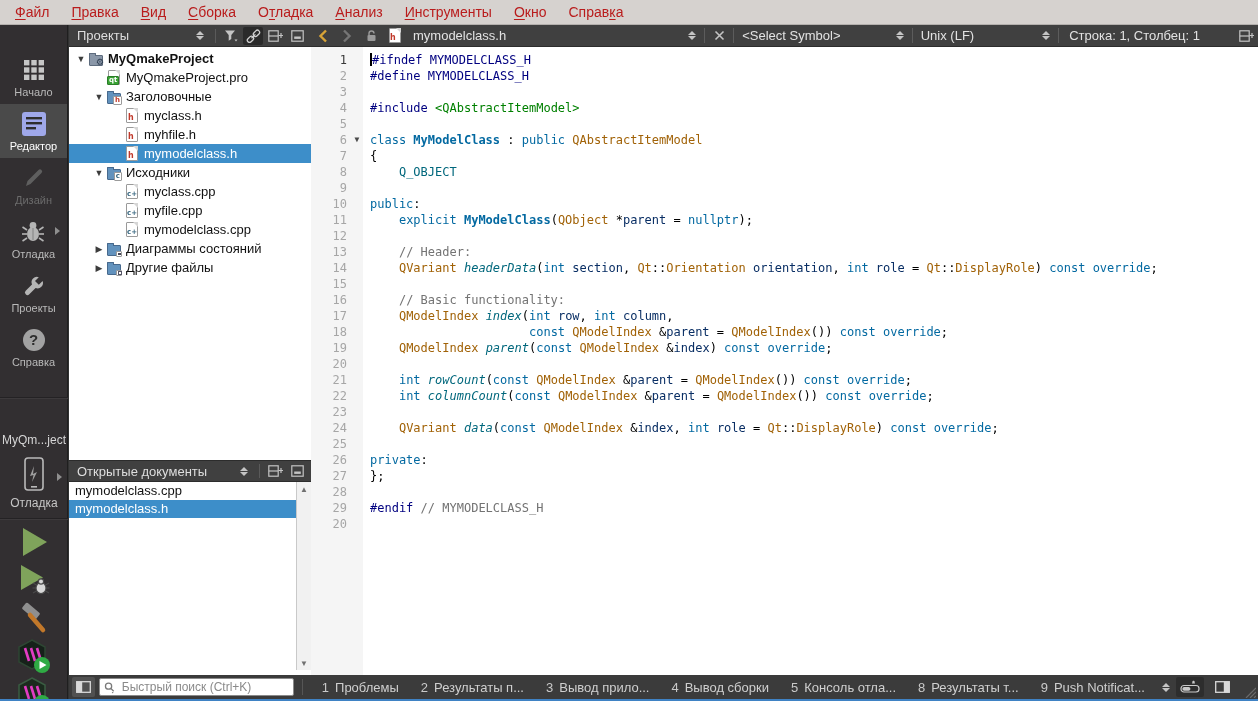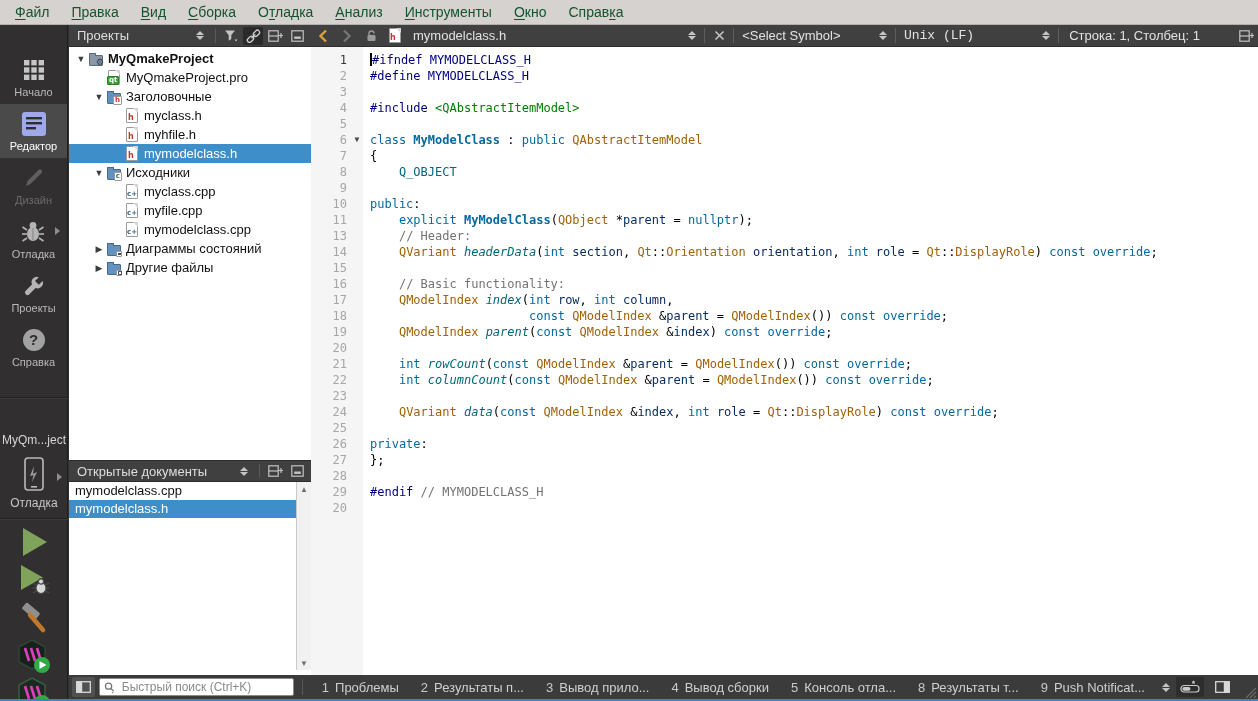--- a/index.html
+++ b/index.html
@@ -3,21 +3,21 @@
 <meta charset="utf-8">
 <style>
   html,body{margin:0;padding:0;background:#1e1e1e;}
   *{box-sizing:border-box;}
   .app{position:relative;width:1258px;height:701px;background:#323232;overflow:hidden;
        font-family:"Liberation Sans","DejaVu Sans",sans-serif;}
 
   
   .menubar{position:absolute;left:0;top:0;width:1258px;height:25px;background:#d6d2cf;
            border-bottom:1px solid #b4b0ad;display:flex;align-items:center;padding-left:4px;}
-  .menu-item{padding:2px 11px;font-size:14px;color:#14532d;cursor:default;white-space:nowrap;}
+  .menu-item{padding:2px 11px;font-size:14px;color:#b91c1c;cursor:default;white-space:nowrap;}
   .menu-item u{text-decoration:underline;text-underline-offset:2px;}
 
   
   .sidebar{position:absolute;left:0;top:25px;width:68px;height:676px;background:#322f31;
            border-right:1px solid #1f1f1f;}
   .modes{position:absolute;top:25px;left:0;width:100%;}
   .mode{height:54px;display:flex;flex-direction:column;align-items:center;justify-content:center;gap:3px;}
   .mode .mlabel{font-size:11px;color:#b9b9b9;}
   .mode.selected{background:#4a4a4a;}
   .mode.selected .mlabel{color:#ffffff;}
@@ -526,21 +526,21 @@
     <span class="etb-sep"></span>
     <div class="symbol-box">
       <span style="padding-left:6px;">&lt;Select Symbol&gt;</span>
       <span class="combo-arrows" style="margin-left:auto;">
           <i class="up"></i>
           <i class="dn"></i>
         </span>
     </div>
     <div class="etb-right">
       <span class="etb-sep"></span>
-      <span style="padding:0 6px;font-family:Liberation Mono, monospace;">Unix (LF)</span>
+      <span style="padding:0 6px;">Unix (LF)</span>
       <span style="flex:0 0 56px;"></span>
       <span class="combo-arrows">
           <i class="up"></i>
           <i class="dn"></i>
         </span>
       <span class="etb-sep"></span>
       <span style="padding:0 8px;">Строка: 1, Столбец: 1</span>
       <span style="flex:0 0 26px;"></span>
       <div class="etb-btn">
         <svg width="15" height="12" viewBox="0 0 15 12">
@@ -559,20 +559,21 @@
         <div class="cline"><span class="lnum">2</span><span class="fold"></span><span class="ctext"><span class="tok-pp">#define MYMODELCLASS_H</span></span></div>
         <div class="cline"><span class="lnum">3</span><span class="fold"></span><span class="ctext"></span></div>
         <div class="cline"><span class="lnum">4</span><span class="fold"></span><span class="ctext"><span class="tok-pp">#include </span><span class="tok-inc">&lt;QAbstractItemModel&gt;</span></span></div>
         <div class="cline"><span class="lnum">5</span><span class="fold"></span><span class="ctext"></span></div>
         <div class="cline"><span class="lnum">6</span><span class="fold">▼</span><span class="ctext"><span class="tok-kw">class</span><span class="tok-pl"> </span><span class="tok-cls">MyModelClass</span><span class="tok-pl"> : </span><span class="tok-kw">public</span><span class="tok-pl"> </span><span class="tok-type">QAbstractItemModel</span></span></div>
         <div class="cline"><span class="lnum">7</span><span class="fold"></span><span class="ctext"><span class="tok-pl">{</span></span></div>
         <div class="cline"><span class="lnum">8</span><span class="fold"></span><span class="ctext"><span class="tok-pl">    </span><span class="tok-macro">Q_OBJECT</span></span></div>
         <div class="cline"><span class="lnum">9</span><span class="fold"></span><span class="ctext"></span></div>
         <div class="cline"><span class="lnum">10</span><span class="fold"></span><span class="ctext"><span class="tok-kw">public</span><span class="tok-pl">:</span></span></div>
         <div class="cline"><span class="lnum">11</span><span class="fold"></span><span class="ctext"><span class="tok-pl">    </span><span class="tok-kw">explicit</span><span class="tok-pl"> </span><span class="tok-cls">MyModelClass</span><span class="tok-pl">(</span><span class="tok-type">QObject</span><span class="tok-pl"> *</span><span class="tok-var">parent</span><span class="tok-pl"> = </span><span class="tok-kw">nullptr</span><span class="tok-pl">);</span></span></div>
+        <div class="cline"><span class="lnum">12</span><span class="fold"></span><span class="ctext"></span></div>
         <div class="cline"><span class="lnum">13</span><span class="fold"></span><span class="ctext"><span class="tok-pl">    </span><span class="tok-cm">// Header:</span></span></div>
         <div class="cline"><span class="lnum">14</span><span class="fold"></span><span class="ctext"><span class="tok-pl">    </span><span class="tok-type">QVariant</span><span class="tok-pl"> </span><span class="tok-fn">headerData</span><span class="tok-pl">(</span><span class="tok-kw">int</span><span class="tok-pl"> </span><span class="tok-var">section</span><span class="tok-pl">, </span><span class="tok-type">Qt</span><span class="tok-pl">::</span><span class="tok-type">Orientation</span><span class="tok-pl"> </span><span class="tok-var">orientation</span><span class="tok-pl">, </span><span class="tok-kw">int</span><span class="tok-pl"> </span><span class="tok-var">role</span><span class="tok-pl"> = </span><span class="tok-type">Qt</span><span class="tok-pl">::</span><span class="tok-type">DisplayRole</span><span class="tok-pl">) </span><span class="tok-kw">const override</span><span class="tok-pl">;</span></span></div>
         <div class="cline"><span class="lnum">15</span><span class="fold"></span><span class="ctext"></span></div>
         <div class="cline"><span class="lnum">16</span><span class="fold"></span><span class="ctext"><span class="tok-pl">    </span><span class="tok-cm">// Basic functionality:</span></span></div>
         <div class="cline"><span class="lnum">17</span><span class="fold"></span><span class="ctext"><span class="tok-pl">    </span><span class="tok-type">QModelIndex</span><span class="tok-pl"> </span><span class="tok-fn">index</span><span class="tok-pl">(</span><span class="tok-kw">int</span><span class="tok-pl"> </span><span class="tok-var">row</span><span class="tok-pl">, </span><span class="tok-kw">int</span><span class="tok-pl"> </span><span class="tok-var">column</span><span class="tok-pl">,</span></span></div>
         <div class="cline"><span class="lnum">18</span><span class="fold"></span><span class="ctext"><span class="tok-pl">                      </span><span class="tok-kw">const</span><span class="tok-pl"> </span><span class="tok-type">QModelIndex</span><span class="tok-pl"> &amp;</span><span class="tok-var">parent</span><span class="tok-pl"> = </span><span class="tok-type">QModelIndex</span><span class="tok-pl">()) </span><span class="tok-kw">const override</span><span class="tok-pl">;</span></span></div>
         <div class="cline"><span class="lnum">19</span><span class="fold"></span><span class="ctext"><span class="tok-pl">    </span><span class="tok-type">QModelIndex</span><span class="tok-pl"> </span><span class="tok-fn">parent</span><span class="tok-pl">(</span><span class="tok-kw">const</span><span class="tok-pl"> </span><span class="tok-type">QModelIndex</span><span class="tok-pl"> &amp;</span><span class="tok-var">index</span><span class="tok-pl">) </span><span class="tok-kw">const override</span><span class="tok-pl">;</span></span></div>
         <div class="cline"><span class="lnum">20</span><span class="fold"></span><span class="ctext"></span></div>
         <div class="cline"><span class="lnum">21</span><span class="fold"></span><span class="ctext"><span class="tok-pl">    </span><span class="tok-kw">int</span><span class="tok-pl"> </span><span class="tok-fn">rowCount</span><span class="tok-pl">(</span><span class="tok-kw">const</span><span class="tok-pl"> </span><span class="tok-type">QModelIndex</span><span class="tok-pl"> &amp;</span><span class="tok-var">parent</span><span class="tok-pl"> = </span><span class="tok-type">QModelIndex</span><span class="tok-pl">()) </span><span class="tok-kw">const override</span><span class="tok-pl">;</span></span></div>
         <div class="cline"><span class="lnum">22</span><span class="fold"></span><span class="ctext"><span class="tok-pl">    </span><span class="tok-kw">int</span><span class="tok-pl"> </span><span class="tok-fn">columnCount</span><span class="tok-pl">(</span><span class="tok-kw">const</span><span class="tok-pl"> </span><span class="tok-type">QModelIndex</span><span class="tok-pl"> &amp;</span><span class="tok-var">parent</span><span class="tok-pl"> = </span><span class="tok-type">QModelIndex</span><span class="tok-pl">()) </span><span class="tok-kw">const override</span><span class="tok-pl">;</span></span></div>

